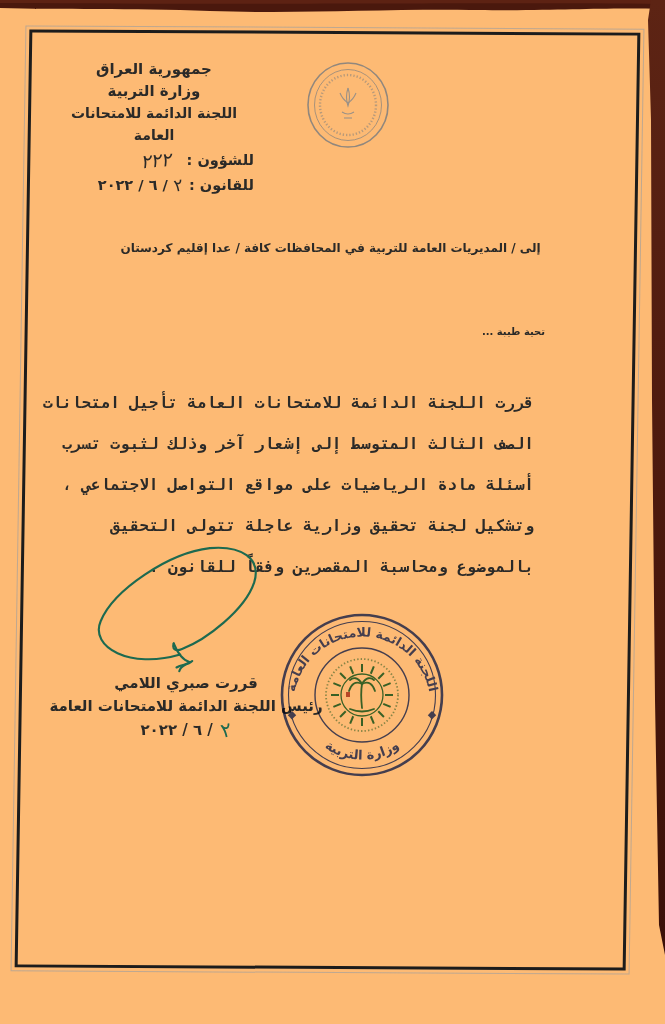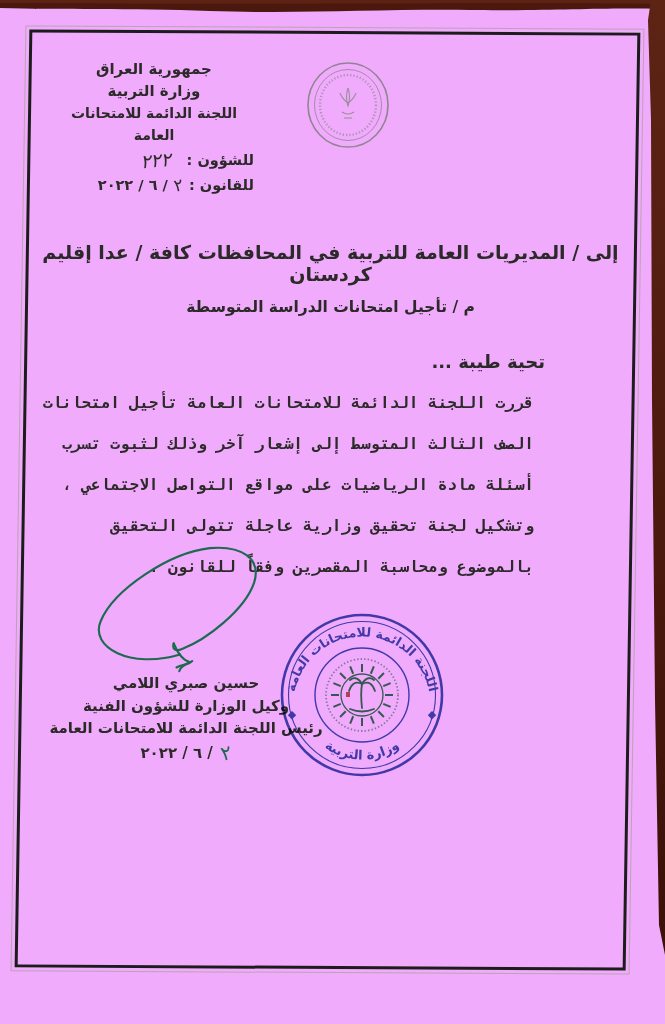--- a/index.html
+++ b/index.html
@@ -1,17 +1,17 @@
 <!DOCTYPE html>
 <html><head>
 <meta charset="utf-8">
 <style>
   html,body{margin:0;padding:0;background:#ffffff;}
   .scene{
-    position:relative;width:665px;height:1024px;background:#f0abfc;overflow:hidden;
+    position:relative;width:665px;height:1024px;background:#fdba74;overflow:hidden;
     font-family:"DejaVu Sans",sans-serif;color:#2b2a28;
   }
   svg{display:block;}
   .bg-top{position:absolute;left:0;top:0;width:665px;height:30px;}
   .bg-right{position:absolute;right:0;top:0;width:20px;height:1024px;}
   .frame{
     position:absolute;left:22px;top:31px;width:611px;height:938px;box-sizing:border-box;
     border:3px solid #1c1c1c;transform:rotate(0.3deg) skewX(-0.6deg);
   }
   .frame::before{
@@ -25,23 +25,23 @@
   .meta{display:flex;direction:rtl;justify-content:flex-start;align-items:center;
         text-align:right;gap:14px;margin-top:3px;font-size:14.5px;}
   .hand{display:inline-block;font-weight:400;}
   .hand-num{font-size:19px;letter-spacing:5px;transform:rotate(-5deg) skewX(-12deg);}
   .hand-day{font-size:17px;transform:rotate(-12deg);}
   .meta-date{gap:6px;}
   .top-emblem{position:absolute;left:302px;top:60px;opacity:.85;}
   .addressee{
     position:absolute;left:30px;top:241px;width:601px;direction:rtl;text-align:center;font-weight:700;
   }
-  .to-line{font-size:19px;margin-bottom:13px;}
+  .to-line{font-size:12px;}
   .subject-line{font-size:15.5px;}
-  .greeting{position:absolute;right:120px;top:351px;direction:rtl;font-weight:700;font-size:18px;}
+  .greeting{position:absolute;right:120px;top:326px;direction:rtl;font-weight:700;font-size:10px;}
   .body-text{
     position:absolute;right:115px;top:368px;width:496px;margin:16px;direction:rtl;
     text-align:right;font-size:16px;font-weight:700;line-height:41px;font-family:Liberation Mono, monospace;
   }
   .signature-svg{position:absolute;left:84px;top:542px;}
   .sign-block{
     position:absolute;left:40px;top:672px;width:292px;direction:rtl;text-align:center;
     font-weight:700;font-size:15px;line-height:22.5px;
   }
   .sig-date{display:flex;direction:rtl;justify-content:center;align-items:center;gap:8px;margin-top:2px;}
@@ -96,38 +96,36 @@
     <g fill="none" stroke="#8a8a8a" stroke-width="1.1">
       <path d="M46 28 C44 34 44 40 46 46 C48 40 48 34 46 28"></path>
       <path d="M38 33 C40 38 43 41 46 43 M54 33 C52 38 49 41 46 43"></path>
       <path d="M40 52 Q46 56 52 52"></path>
       <path d="M42 58 L50 58"></path>
     </g>
   </svg>
 
   <div class="addressee">
     <div class="to-line">إلى / المديريات العامة للتربية في المحافظات كافة / عدا إقليم كردستان</div>
-    <div class="subject-line">م / تأجيل امتحانات الدراسة المتوسطة</div>
   </div>
 
   <div class="greeting">تحية طيبة ...</div>
 
   <p class="body-text">قررت اللجنة الدائمة للامتحانات العامة تأجيل امتحانات الصف الثالث المتوسط إلى إشعار آخر وذلك لثبوت تسرب أسئلة مادة الرياضيات على مواقع التواصل الاجتماعي ، وتشكيل لجنة تحقيق وزارية عاجلة تتولى التحقيق بالموضوع ومحاسبة المقصرين وفقاً للقانون .</p>
 
   <svg class="signature-svg" width="185" height="140" viewBox="0 0 200 148">
     <g fill="none" stroke="#1d6a50" stroke-width="2.3" stroke-linecap="round">
       <path d="M104 120 C 50 136, 6 112, 18 84 C 32 50, 92 10, 136 5 C 170 2, 192 16, 184 42 C 174 72, 132 104, 106 114 C 99 117, 95 114, 97 108"></path>
       <path d="M97 108 C 101 118, 106 126, 114 128 C 110 132, 105 131, 103 138"></path>
       <path d="M100 134 C 106 130, 112 132, 117 127"></path>
     </g>
   </svg>
 
   <div class="sign-block">
-    <div>حسين صبري اللامي</div>
-    <div>وكيل الوزارة للشؤون الفنية</div>
+    <div>قررت صبري اللامي</div>
     <div>رئيس اللجنة الدائمة للامتحانات العامة</div>
     <div class="sig-date">
       <span class="green-day">٢</span>
       <span>/ ٦ / ٢٠٢٢</span>
     </div>
   </div>
 
   <svg class="stamp-svg" width="170" height="170" viewBox="0 0 170 170">
     <defs>
       <path id="arcTop" d="M 16.5 95 A 68.5 68.5 0 1 1 153.5 95"></path>

